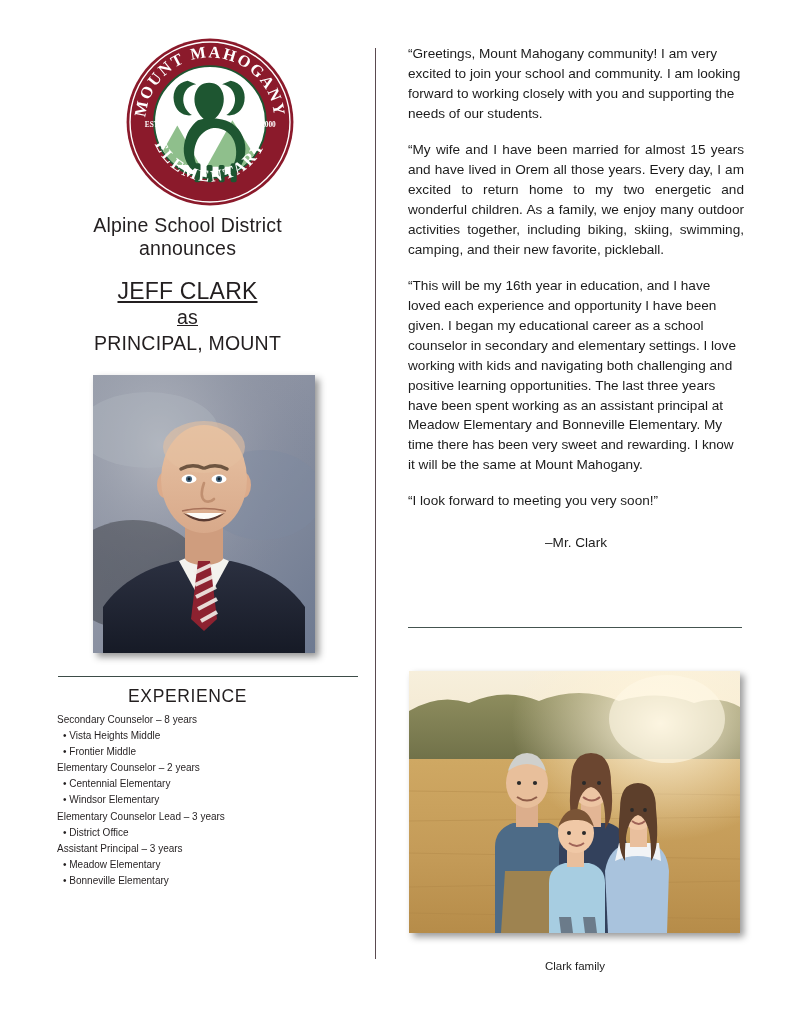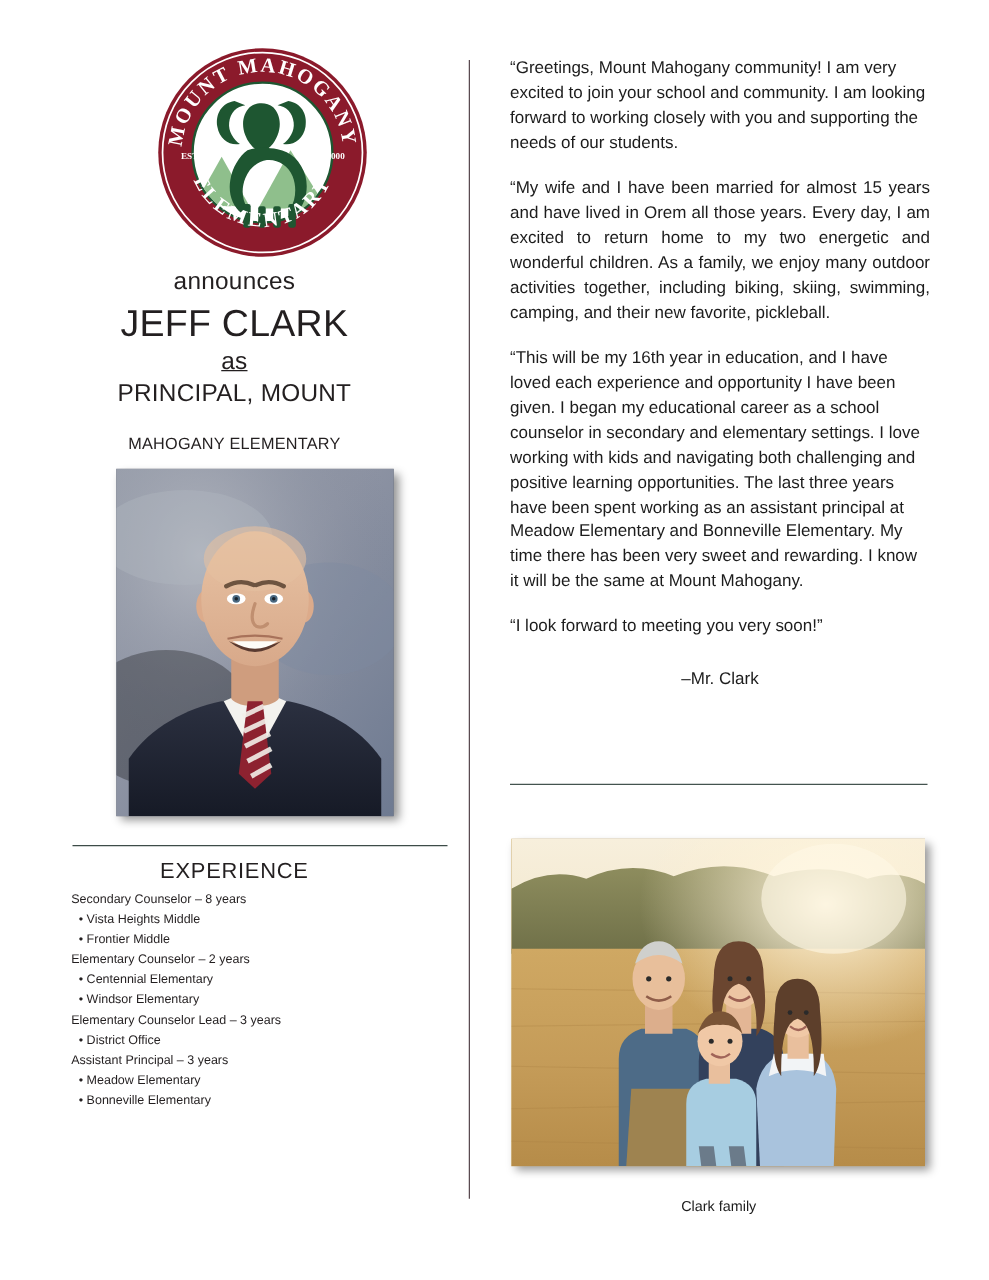--- a/index.html
+++ b/index.html
@@ -61,21 +61,21 @@
     font-family: "Liberation Sans", sans-serif;
     font-weight: 400;
   }
   .announce .ln {
     display: block;
     line-height: 1.16;
     letter-spacing: 0.2px;
   }
   .ln-district { font-size: 19.5px; }
   .ln-announces { font-size: 19.5px; }
-  .ln-name { font-size: 30px; letter-spacing: 1.1px; margin-top: 6px; }
+  .ln-name { font-size: 23px; letter-spacing: 1.1px; margin-top: 19px; text-decoration: underline; }
   .ln-as { font-size: 19.5px; margin-top: 1px; text-decoration: underline; }
   .ln-role1 { font-size: 19.5px; letter-spacing: 0.4px; margin-top: 3px; }
   .ln-role2 { font-size: 13px; letter-spacing: 0.4px; margin-top: 20px; }
 
   
   .portrait {
     position: absolute;
     left: 93px;
     top: 375px;
     width: 222px;
@@ -228,20 +228,21 @@
         </text>
         <text font-family="'Liberation Serif', serif" font-size="19" font-weight="bold" fill="#ffffff" letter-spacing="3">
           <textPath href="#arcBot" startOffset="50%" text-anchor="middle">ELEMENTARY</textPath>
         </text>
         <text x="33" y="106" font-family="'Liberation Serif', serif" font-size="8.5" font-weight="bold" fill="#ffffff" text-anchor="middle">EST.</text>
         <text x="168" y="106" font-family="'Liberation Serif', serif" font-size="8.5" font-weight="bold" fill="#ffffff" text-anchor="middle">2000</text>
       </svg>
     </div>
 
     <div class="announce">
+      <span class="ln ln-district">Alpine School District</span>
       <span class="ln ln-announces">announces</span>
       <span class="ln ln-name">JEFF CLARK</span>
       <span class="ln ln-as">as</span>
       <span class="ln ln-role1">PRINCIPAL, MOUNT</span>
       <span class="ln ln-role2">MAHOGANY ELEMENTARY</span>
     </div>
 
     <div class="portrait">
       <svg class="portrait-inner" viewBox="0 0 222 278" preserveAspectRatio="none">
         <defs>

